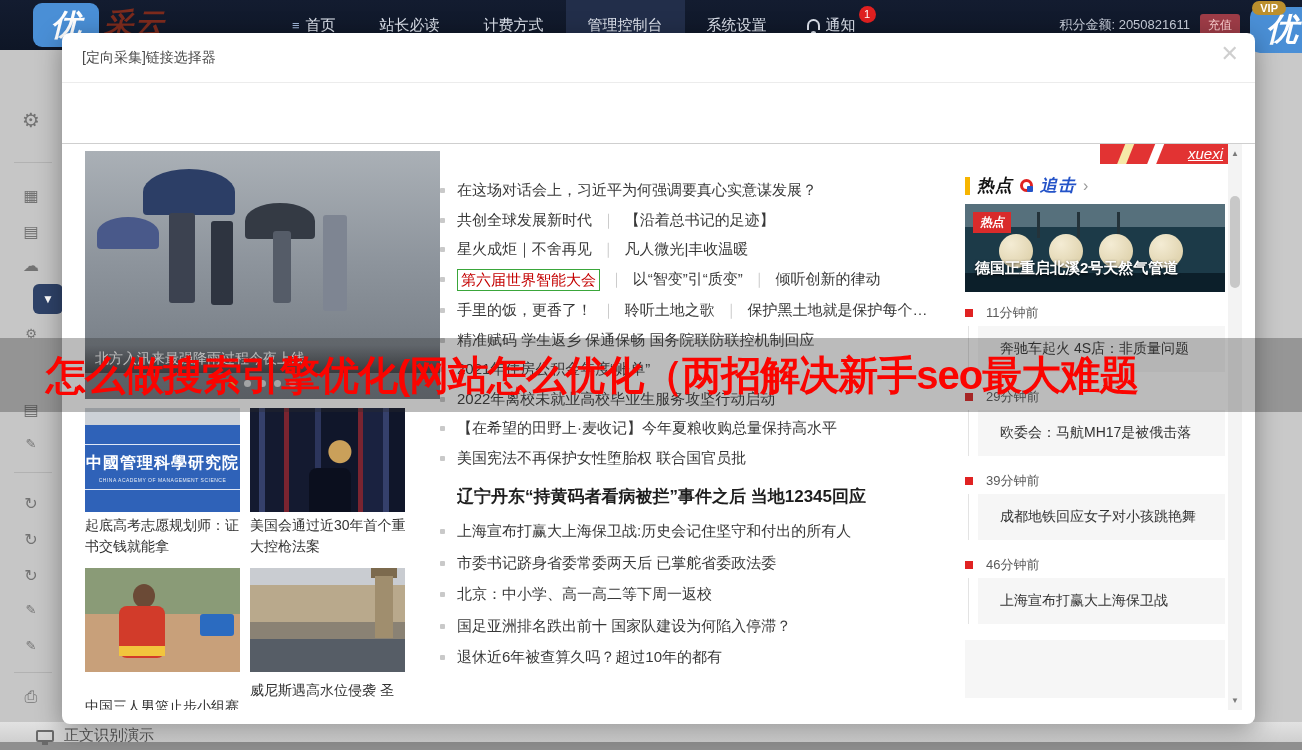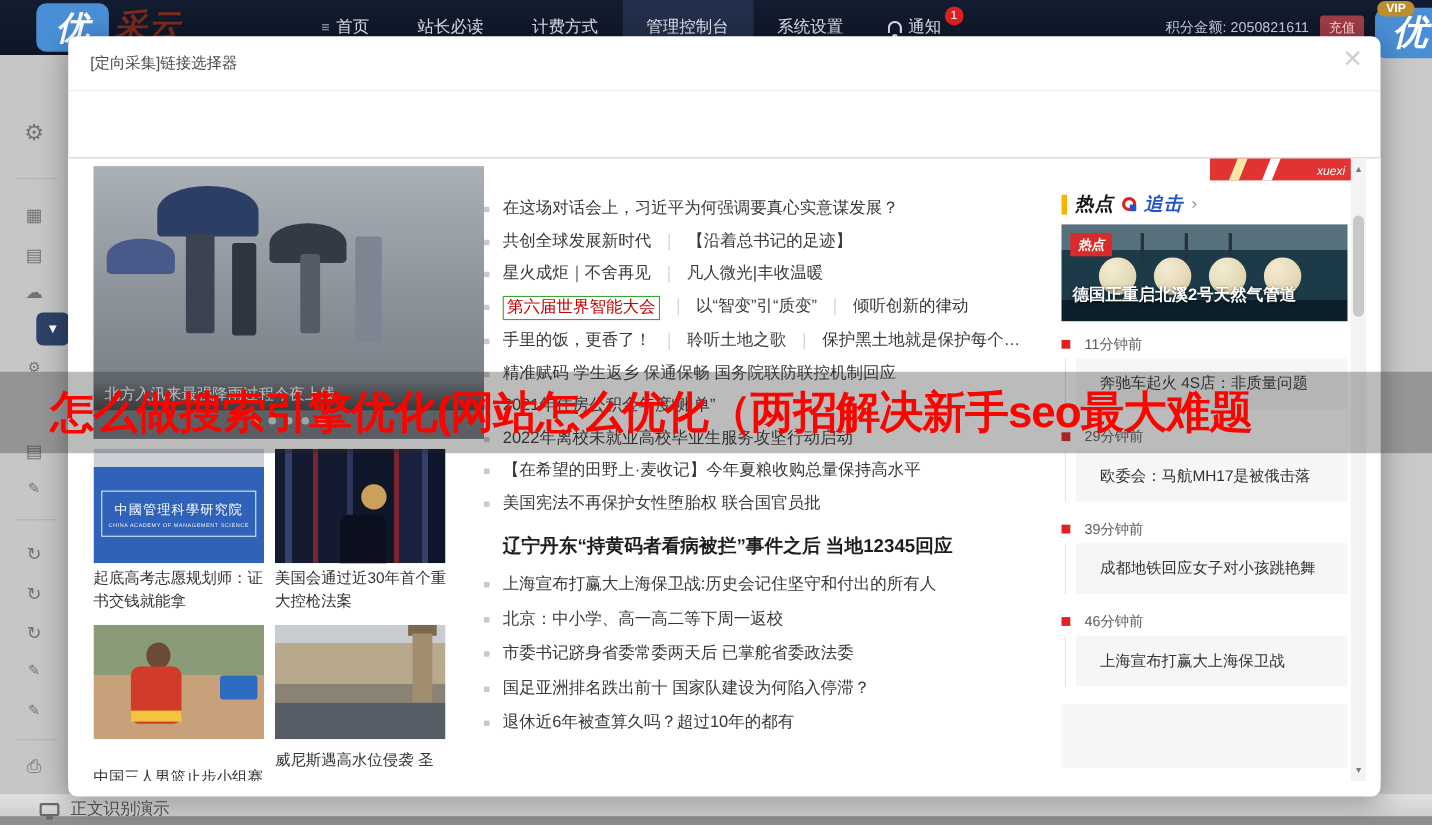--- a/index.html
+++ b/index.html
@@ -90,21 +90,21 @@
   .dots { position:absolute; bottom:8px; left:0; right:0; text-align:center; }
   .dot { display:inline-block; width:7px; height:7px; border-radius:50%;
          background:rgba(255,255,255,.75); margin:0 4px; }
   .dot.active { background:#f7c948; }
 
   .pcard { position:absolute; width:155px; overflow:hidden; cursor:pointer; }
   .pcap { position:absolute; width:158px; font-size:14px; color:#333; line-height:21px; cursor:pointer; }
   .img-academy { height:104px; background:linear-gradient(180deg,#ccd1d7 0,#ccd1d7 16%,#2f62b8 16%,#2f62b8 100%);
                  display:flex; flex-direction:column; align-items:center; justify-content:center; }
   .academy-inner { border:1px solid rgba(255,255,255,.85); padding:8px 6px 6px; text-align:center; margin-top:14px; }
-  .academy-line1 { color:#fff; font-size:12px; font-weight:normal; letter-spacing:1px;
+  .academy-line1 { color:#fff; font-size:16px; font-weight:bold; letter-spacing:1px;
                    font-family:"Liberation Serif","DejaVu Serif",serif; white-space:nowrap; }
   .academy-line2 { color:#e8edf5; font-size:5px; margin-top:3px; letter-spacing:.5px; white-space:nowrap; }
   .img-biden { height:104px;
     background:
       radial-gradient(circle 11px at 58% 42%, #caa05a 0 11px, rgba(0,0,0,0) 12px),
       linear-gradient(90deg,#141a30 0 6%,#35406b 6% 10%,#141a30 10% 22%,#7a2430 22% 25%,#141a30 25% 42%,#2c355c 42% 46%,#10162a 46% 70%,#7a2430 70% 73%,#1a2240 73% 86%,#35406b 86% 90%,#10162a 90% 100%); }
   .biden-suit { position:absolute; left:38%; top:58%; width:42px; height:46px; background:#0b0f1e; border-radius:8px 8px 0 0; }
   .img-basket { height:104px; background:linear-gradient(180deg,#8a9b77 0 44%,#c8a07a 44% 100%); }
   .bk-torso { position:absolute; left:34px; top:38px; width:46px; height:52px; background:#d23b2a; border-radius:8px; }
   .bk-head { position:absolute; left:48px; top:16px; width:22px; height:24px; background:#6b4a36; border-radius:50%; }
@@ -146,21 +146,21 @@
   .tl-dot { width:8px; height:8px; background:#e02222; flex:none; }
   .tl-time { font-size:13px; color:#5a5a5a; }
   .tl-body { border-left:1px solid #e3e3e3; margin-left:3px; }
   .tl-card { margin-left:9px; height:46px; background:#f6f6f6; display:flex; align-items:center;
              padding-left:22px; font-size:14px; color:#333; cursor:pointer; white-space:nowrap; overflow:hidden; }
   .tl-empty { margin-left:0; height:58px; background:#f6f6f6; margin-top:2px; }
 
   .xbanner { position:absolute; left:1038px; top:-4px; width:128px; height:24px; background:#e23333;
              overflow:hidden; z-index:3; }
   .xb-stroke { position:absolute; top:-4px; width:9px; height:32px; background:#f6e9a8; transform:skewX(-22deg); }
-  .xb-text { position:absolute; right:5px; bottom:2px; color:#fff; font-size:11px; font-style:italic; }
+  .xb-text { position:absolute; right:5px; bottom:2px; color:#fff; font-size:15px; font-style:italic;text-decoration:underline; }
 
   .vscroll { position:absolute; left:1166px; top:0; bottom:0; width:14px; background:#f3f3f3; }
   .vs-arrow { position:absolute; left:0; width:14px; text-align:center; color:#7a7a7a; font-size:8px; cursor:pointer; }
   .vs-thumb { position:absolute; left:2px; top:52px; width:10px; height:92px; background:#c8c8c8; border-radius:5px; cursor:pointer; }
 
   
   .band { position:absolute; left:0; top:338px; width:1302px; height:74px;
           background:rgba(45,45,45,.32); z-index:30; overflow:hidden; }
   .band-text { position:absolute; left:46px; top:0; line-height:74px; font-size:40px; font-weight:bold;
                color:#fb0400; white-space:nowrap; letter-spacing:-1px; }
@@ -335,25 +335,25 @@
             <span class="bullet"></span>
             <span>美国宪法不再保护女性堕胎权 联合国官员批</span>
           </div>
         <div class="nrow-bold">辽宁丹东“持黄码者看病被拦”事件之后 当地12345回应</div>
         <div class="nrow nrow2">
             <span class="bullet"></span>
             <span>上海宣布打赢大上海保卫战:历史会记住坚守和付出的所有人</span>
           </div>
         <div class="nrow nrow2">
             <span class="bullet"></span>
+            <span>市委书记跻身省委常委两天后 已掌舵省委政法委</span>
+          </div>
+        <div class="nrow nrow2">
+            <span class="bullet"></span>
             <span>北京：中小学、高一高二等下周一返校</span>
-          </div>
-        <div class="nrow nrow2">
-            <span class="bullet"></span>
-            <span>市委书记跻身省委常委两天后 已掌舵省委政法委</span>
           </div>
         <div class="nrow nrow2">
             <span class="bullet"></span>
             <span>国足亚洲排名跌出前十 国家队建设为何陷入停滞？</span>
           </div>
         <div class="nrow nrow2">
             <span class="bullet"></span>
             <span>退休近6年被查算久吗？超过10年的都有</span>
           </div>
       </div>

